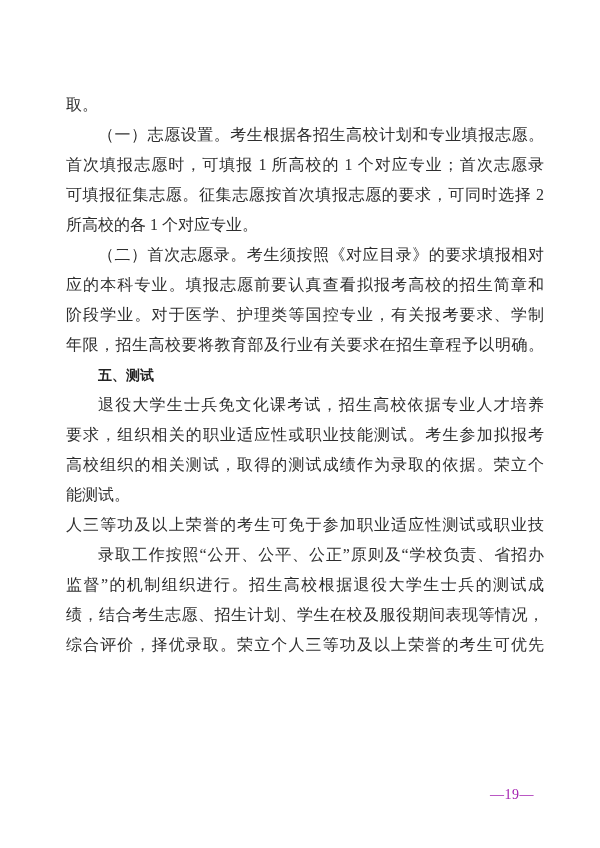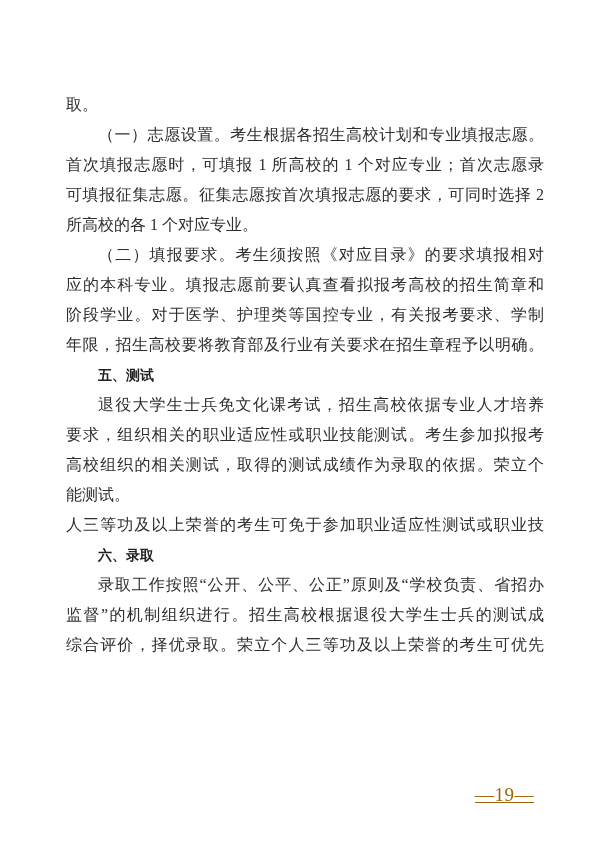--- a/index.html
+++ b/index.html
@@ -45,46 +45,45 @@
     font-size: 14px;
     color: #222222;
     text-align-last: left;
     -moz-text-align-last: left;
     text-indent: 32px;
   }
   .pagenum {
     position: absolute;
     top: 784px;
     right: 66px;
-    font-size: 19px;
+    font-size: 14px;
     line-height: 22px;
-    color: #a16207;
+    color: #a21caf;
     letter-spacing: 0.5px;
-    text-decoration: underline;
   }
 </style>
 </head>
 <body>
 
 <div class="page">
   <div class="textblock">
     <div class="line short">取。</div>
     <div class="line indent">（一）志愿设置。考生根据各招生高校计划和专业填报志愿。</div>
     <div class="line">首次填报志愿时，可填报 1 所高校的 1 个对应专业；首次志愿录</div>
     <div class="line">可填报征集志愿。征集志愿按首次填报志愿的要求，可同时选择 2</div>
     <div class="line short">所高校的各 1 个对应专业。</div>
-    <div class="line indent">（二）填报要求。考生须按照《对应目录》的要求填报相对</div>
+    <div class="line indent">（二）首次志愿录。考生须按照《对应目录》的要求填报相对</div>
     <div class="line">应的本科专业。填报志愿前要认真查看拟报考高校的招生简章和</div>
     <div class="line">阶段学业。对于医学、护理类等国控专业，有关报考要求、学制</div>
     <div class="line">年限，招生高校要将教育部及行业有关要求在招生章程予以明确。</div>
     <div class="line heading">五、测试</div>
     <div class="line indent">退役大学生士兵免文化课考试，招生高校依据专业人才培养</div>
     <div class="line">要求，组织相关的职业适应性或职业技能测试。考生参加拟报考</div>
     <div class="line">高校组织的相关测试，取得的测试成绩作为录取的依据。荣立个</div>
     <div class="line short">能测试。</div>
     <div class="line">人三等功及以上荣誉的考生可免于参加职业适应性测试或职业技</div>
-    <div class="line heading">六、录取</div>
     <div class="line indent">录取工作按照“公开、公平、公正”原则及“学校负责、省招办</div>
     <div class="line">监督”的机制组织进行。招生高校根据退役大学生士兵的测试成</div>
+    <div class="line">绩，结合考生志愿、招生计划、学生在校及服役期间表现等情况，</div>
     <div class="line">综合评价，择优录取。荣立个人三等功及以上荣誉的考生可优先</div>
   </div>
   <div class="pagenum">—19—</div>
 </div>
 
 </body></html>

